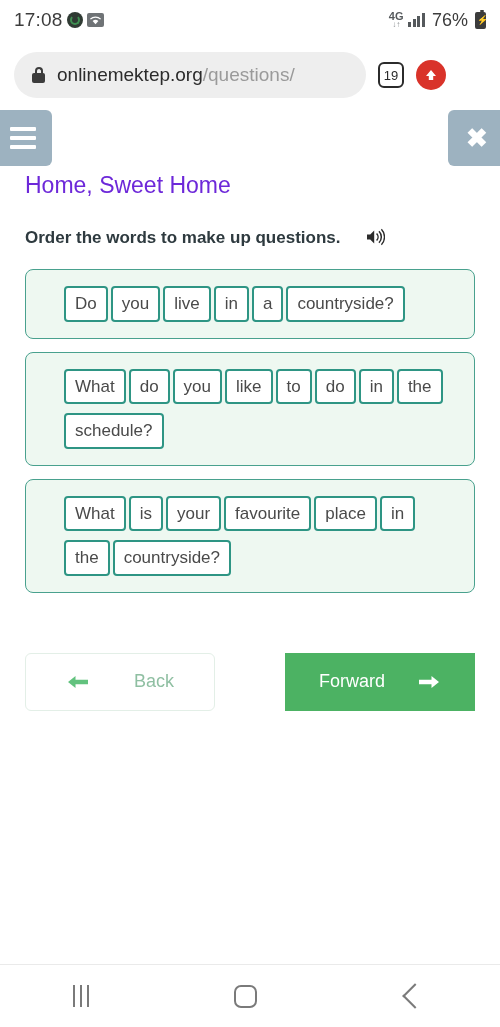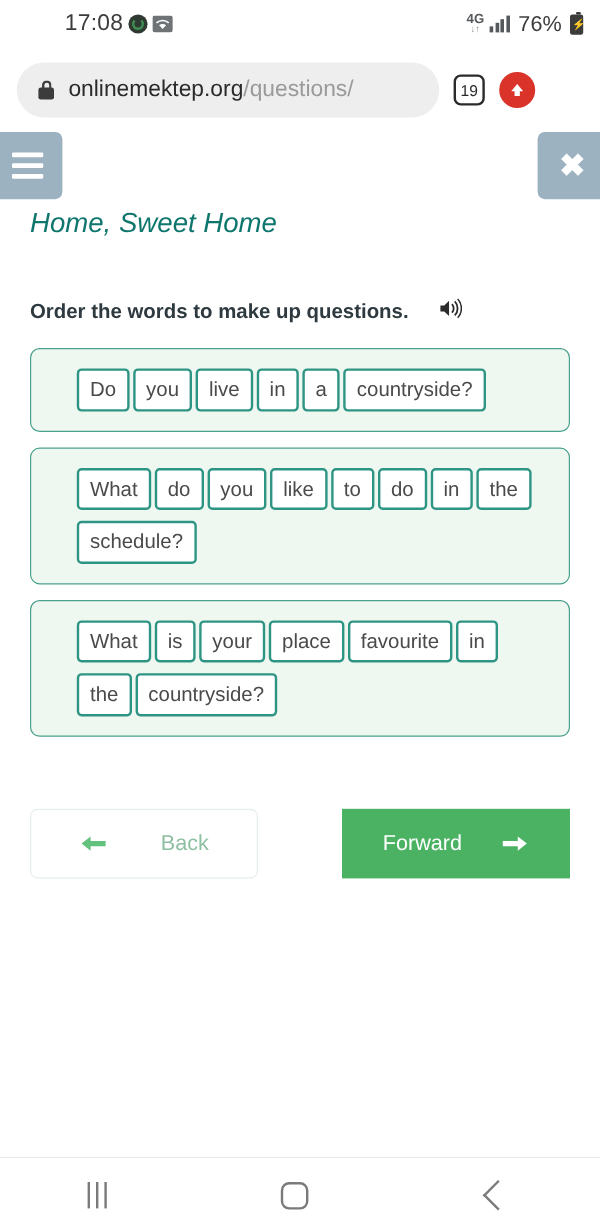--- a/index.html
+++ b/index.html
@@ -22,21 +22,20 @@
     align-items: center;
     justify-content: space-between;
     padding: 0 14px;
     box-sizing: border-box;
     background: #ffffff;
   }
   .status-left {
     display: flex;
     align-items: center;
     gap: 4px;
-    margin-left: 40px;
   }
   .status-time {
     font-size: 19px;
     color: #3c3c3c;
     letter-spacing: 0.2px;
   }
   .sync-icon {
     width: 16px;
     height: 16px;
     border-radius: 50%;
@@ -260,31 +259,29 @@
     font-weight: bold;
     line-height: 1;
   }
 
   
   .content {
     padding: 0 25px;
   }
   .lesson-title {
     font-size: 23px;
-    color: #0f766e;
+    color: #6d28d9;
     margin: 0;
     padding: 0 0 2px 0;
     font-weight: normal;
-    font-style: italic;
   }
   .task-row {
     display: flex;
-    align-items: center;
     gap: 24px;
-    margin-top: 47px;
+    margin-top: 27px;
     margin-bottom: 19px;
   }
   .task-text {
     font-size: 17px;
     font-weight: bold;
     color: #2e3a3f;
   }
   .speaker-icon { flex-shrink: 0; display: block; }
 
   
@@ -483,22 +480,22 @@
           <span class="word-chip">in</span>
           <span class="word-chip">the</span>
           <span class="word-chip">schedule?</span>
         </div>
       </div>
       <div class="word-card">
         <div class="word-row">
           <span class="word-chip">What</span>
           <span class="word-chip">is</span>
           <span class="word-chip">your</span>
+          <span class="word-chip">favourite</span>
           <span class="word-chip">place</span>
-          <span class="word-chip">favourite</span>
           <span class="word-chip">in</span>
           <span class="word-chip">the</span>
           <span class="word-chip">countryside?</span>
         </div>
       </div>
     </div>
 
   <div class="nav-buttons">
     <div class="btn-back">
       <span>

